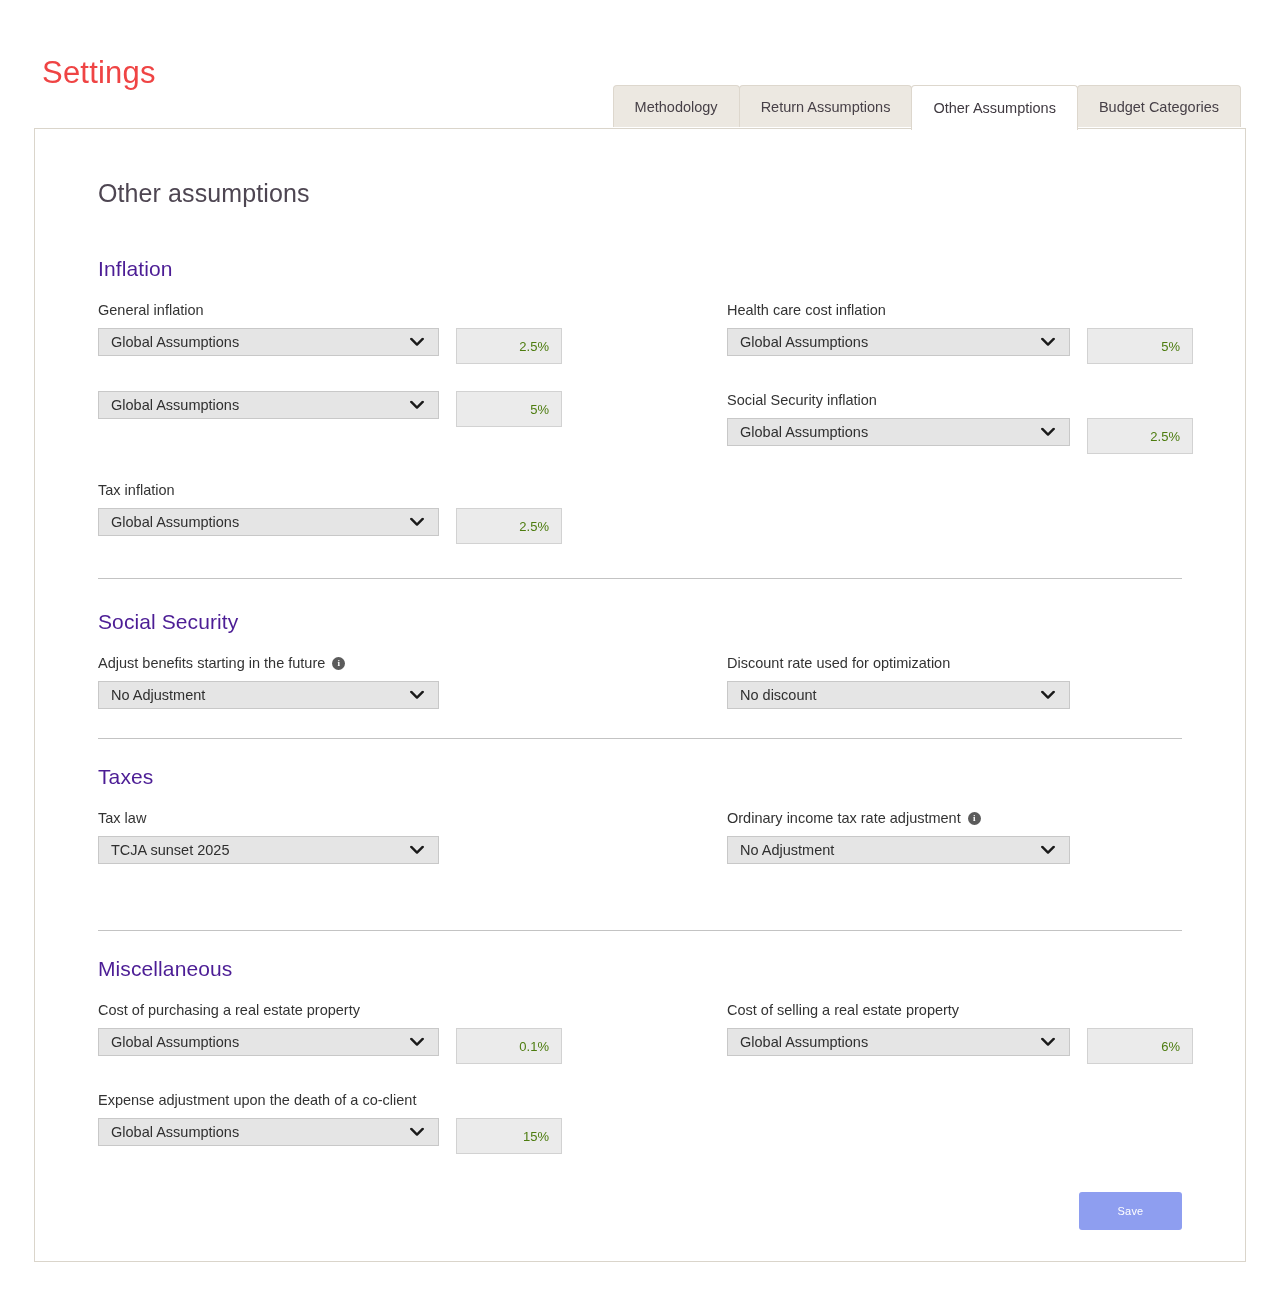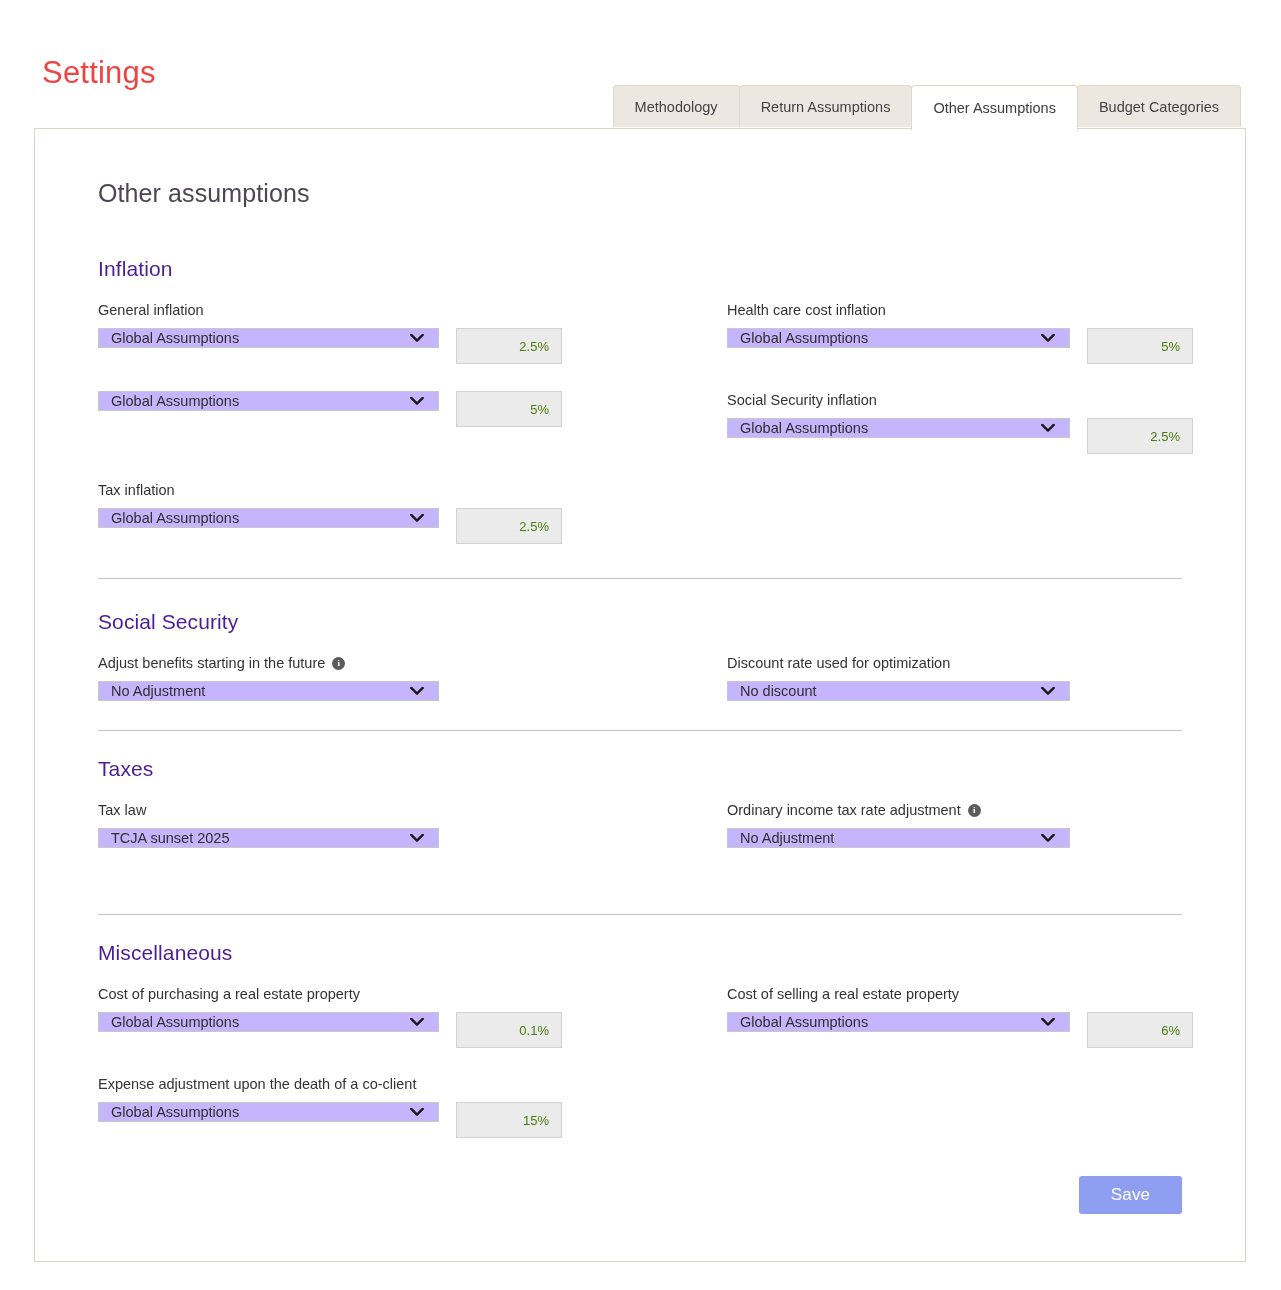--- a/index.html
+++ b/index.html
@@ -145,23 +145,23 @@
   }
 
   .control-row {
     display: flex;
     align-items: stretch;
   }
 
   .select-box {
     position: relative;
     width: 341px;
-    height: 20px;
+    height: 28px;
     border: 1px solid #c8c8c8;
-    background: #c4b5fd;
+    background: #e5e5e5;
     box-sizing: border-box;
     display: flex;
     align-items: center;
     cursor: pointer;
   }
   .select-box.wide { width: 343px; }
 
   .select-value {
     font-size: 14.5px;
     color: #2f2f2f;
@@ -207,21 +207,21 @@
     display: flex;
     justify-content: flex-end;
   }
   .save-button {
     width: 103px;
     height: 38px;
     background: #8e9ef0;
     color: #ffffff;
     border: none;
     border-radius: 3px;
-    font-size: 17px;
+    font-size: 11px;
     font-family: "Liberation Sans", sans-serif;
     cursor: pointer;
     letter-spacing: 0.2px;
   }
   .gap-before-div-1 { height: 34px; }
   .gap-after-div-1  { height: 29px; }
   .gap-before-div-2 { height: 29px; }
   .gap-after-div-2  { height: 24px; }
   .gap-before-div-3 { height: 66px; }
   .gap-after-div-3  { height: 24px; }

